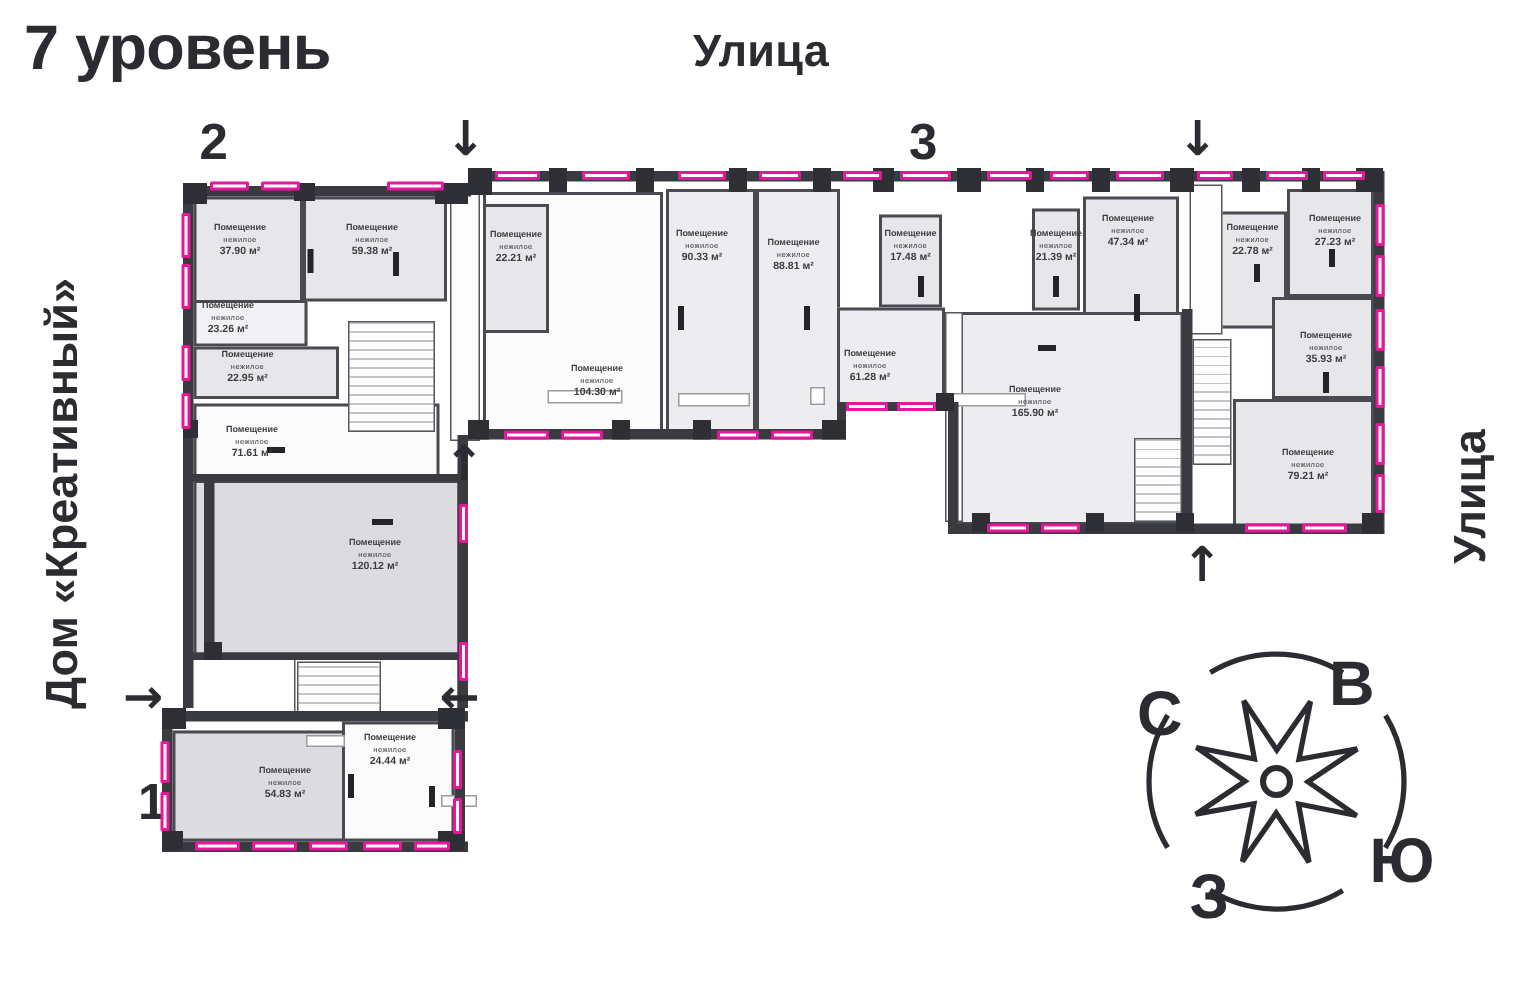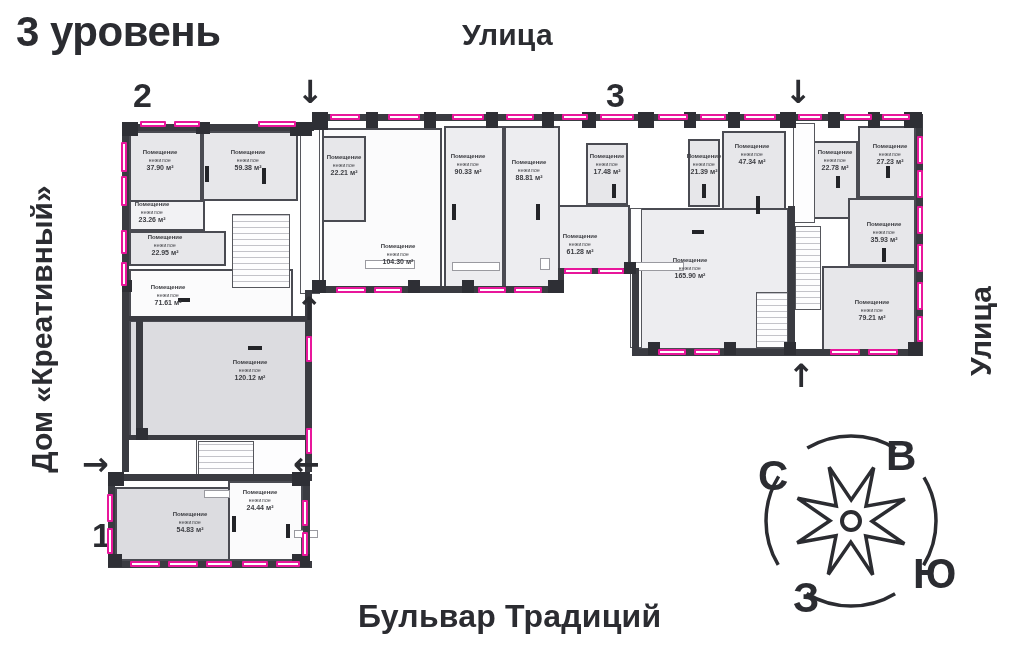--- a/index.html
+++ b/index.html
@@ -26,30 +26,29 @@
   .room-label .l2{font-size:5px;letter-spacing:.3px;}
   .room-label .l3{font-size:7px;font-weight:700;margin-top:1px;}
   #compass{position:absolute;left:756px;top:424px;}
   #compass text{font-family:"Liberation Sans",sans-serif;font-weight:800;font-size:42px;fill:#2b2c31;}
 </style>
 </head>
 <body>
 
 <div id="stage">
 
-  <div id="page-title">3 уровень</div>
+  <div id="page-title">7 уровень</div>
 
   <div class="big-label" style="left:462px;top:18px;">Улица</div>
 
   <div class="v-label" style="left:-128px;top:312px;width:340px;">Дом «Креативный»</div>
 
   <div class="v-label" style="left:921px;top:314px;width:120px;">Улица</div>
 
 
-  <div class="big-label" style="left:358px;top:598px;font-size:32px;">Бульвар Традиций</div>
 
   <div class="entrance-num" style="left:133px;top:76px;">2</div>
   <div class="entrance-num" style="left:606px;top:76px;">3</div>
   <div class="entrance-num" style="left:92px;top:516px;">1</div>
 
   <div id="plan">
       <div class="room" style="left: 129px; top: 131px; width: 73px; height: 84px; background: rgb(231, 231, 234);"></div>
       <div class="room" style="left: 202px; top: 131px; width: 96px; height: 70px; background: rgb(231, 231, 234);"></div>
       <div class="room" style="left: 129px; top: 200px; width: 76px; height: 31px; background: rgb(242, 242, 244);"></div>
       <div class="room" style="left: 129px; top: 231px; width: 97px; height: 35px; background: rgb(231, 231, 234);"></div>

